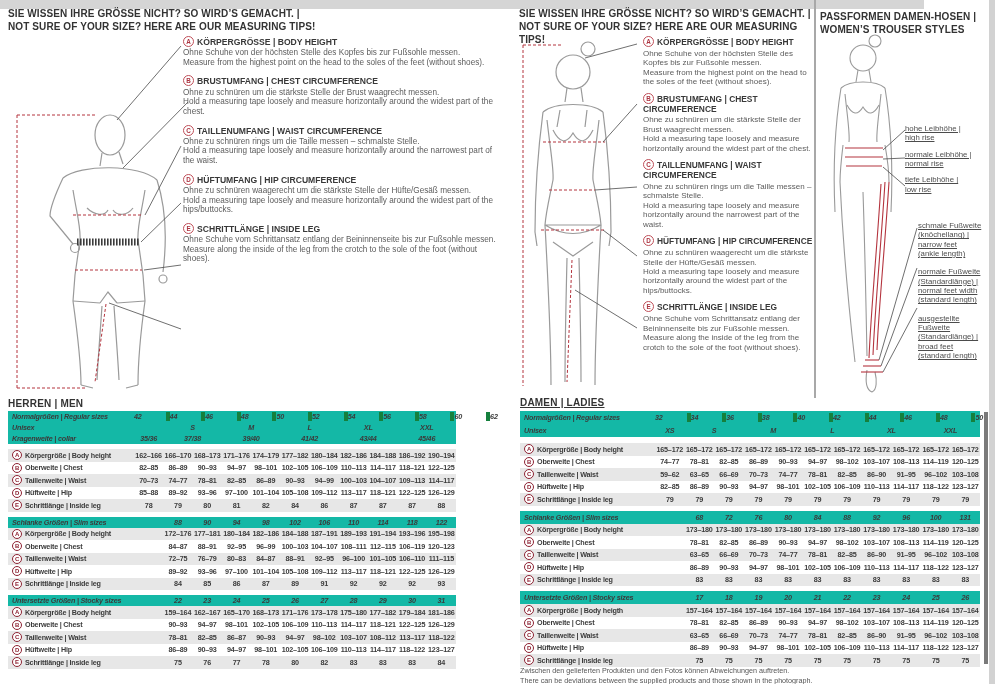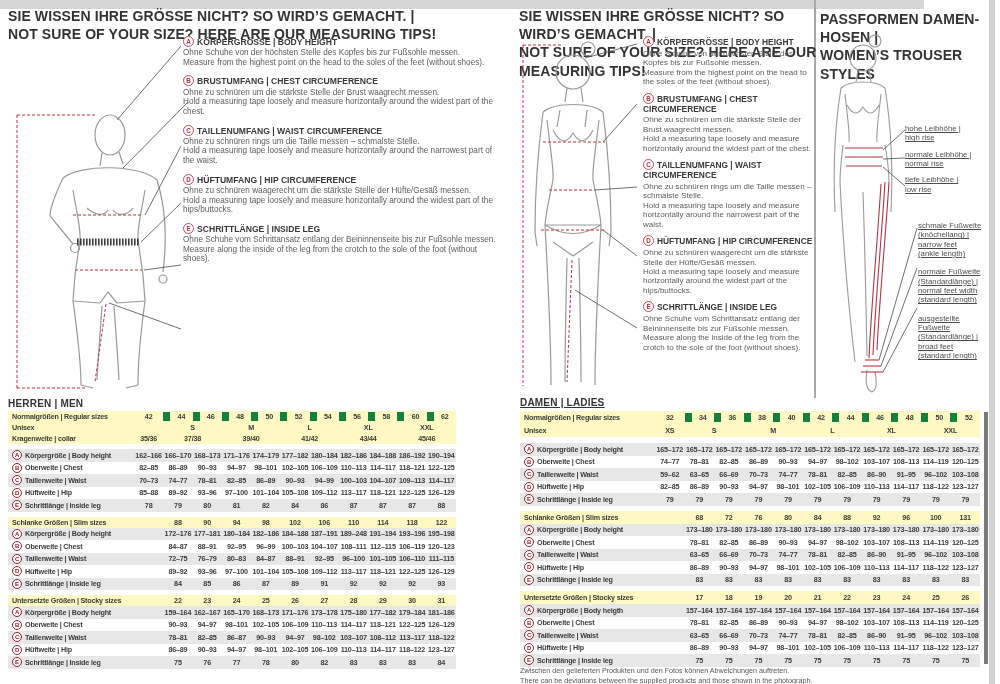--- a/index.html
+++ b/index.html
@@ -8,21 +8,21 @@
     font-family:"Liberation Sans",sans-serif;color:#3e3e3e;overflow:hidden;
   }
   .abs{position:absolute;}
   .noselect{user-select:none;}
   
   .strip-top{left:0;top:0;width:924px;height:9px;background:#d5d5d5;}
   .strip-right{left:989px;top:0;width:6px;height:684px;background:#d2d2d2;}
   .strip-right-dark{left:984px;top:412px;width:4px;height:252px;background:#7a7a7a;}
   .divider-vert{left:814px;top:0;width:2px;height:398px;background:#a8a8a8;}
   
-  .h-top{font-size:14px;font-weight:bold;color:#333;line-height:1.3;letter-spacing:.1px;}
+  .h-top{font-size:10px;font-weight:bold;color:#333;line-height:1.3;letter-spacing:.1px;}
   
   .tips-col{line-height:1.18;}
   .tip-sec{position:relative;margin-bottom:8px;padding-left:0;}
   .tip-title{font-size:8.6px;font-weight:bold;color:#383838;margin-bottom:1px;position:relative;}
   .tip-body{font-size:8.2px;color:#5c5c5c;}
   .tips-col.mid .tip-title{font-size:8.4px;}
   .tips-col.mid .tip-body{font-size:8px;}
   .tips-col.mid .tip-sec{margin-bottom:6px;}
   .badge{
     display:inline-block;width:9px;height:9px;border-radius:50%;
@@ -35,27 +35,27 @@
   .style-label{font-size:7.8px;color:#4c4c4c;line-height:1.2;text-decoration:underline;}
   .rise-item{margin-bottom:7px;}
   .foot-item{margin-bottom:9px;}
   
   .tbl-title{font-size:10px;font-weight:bold;color:#333;letter-spacing:.2px;}
   .tbl-block{margin-bottom:5px;}
   .size-table.women .tbl-block.first{margin-bottom:6px;}
   .trow{display:grid;align-items:center;}
   .size-table.men .trow{grid-template-columns:126px repeat(11,1fr);}
   .size-table.women .trow{grid-template-columns:135px repeat(11,1fr);}
-  .trow.head{background:#fef9c3;height:11px;}
+  .trow.head{background:#14b8a6;height:11px;font-style:italic;}
   .size-table.women .trow.head{height:13px;}
   .trow.d0{background:#e7e7e7;height:12.5px;}
   .trow.d1{background:#ffffff;height:12.5px;}
   .tcell{font-size:7.2px;font-weight:bold;text-align:center;white-space:nowrap;overflow:visible;color:#3b3b3b;letter-spacing:-0.2px;}
   .tlabel{text-align:left;padding-left:4px;display:flex;align-items:center;white-space:nowrap;}
-  .trow.seprow .tval + .tval{border-left:7px solid #15803d;}
+  .trow.seprow .tval + .tval{border-left:4px solid #15803d;margin-left:24px;}
   .footnote{font-size:7.2px;color:#555;line-height:1.35;}
   svg{display:block;}
 </style>
 </head>
 <body class="noselect">
 
 <div class="abs strip-top"></div>
 <div class="abs strip-right"></div>
 <div class="abs strip-right-dark"></div>
 <div class="abs divider-vert"></div>
@@ -423,21 +423,21 @@
           <span class="badge">A</span>
           <span>Körpergröße | Body height</span>
         </div>
         <div class="tcell tval"></div>
         <div class="tcell tval">172–176</div>
         <div class="tcell tval">177–181</div>
         <div class="tcell tval">180–184</div>
         <div class="tcell tval">182–186</div>
         <div class="tcell tval">184–188</div>
         <div class="tcell tval">187–191</div>
-        <div class="tcell tval">189–248</div>
+        <div class="tcell tval">189–193</div>
         <div class="tcell tval">191–194</div>
         <div class="tcell tval">193–196</div>
         <div class="tcell tval">195–198</div>
       </div>
       <div class="trow d1">
         <div class="tcell tlabel">
           <span class="badge">B</span>
           <span>Oberweite | Chest</span>
         </div>
         <div class="tcell tval"></div>

